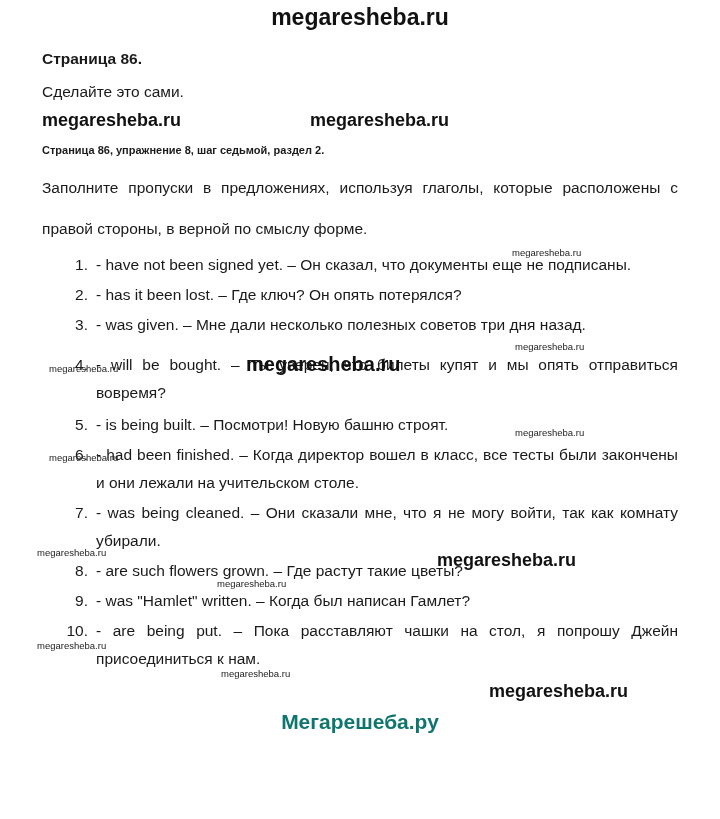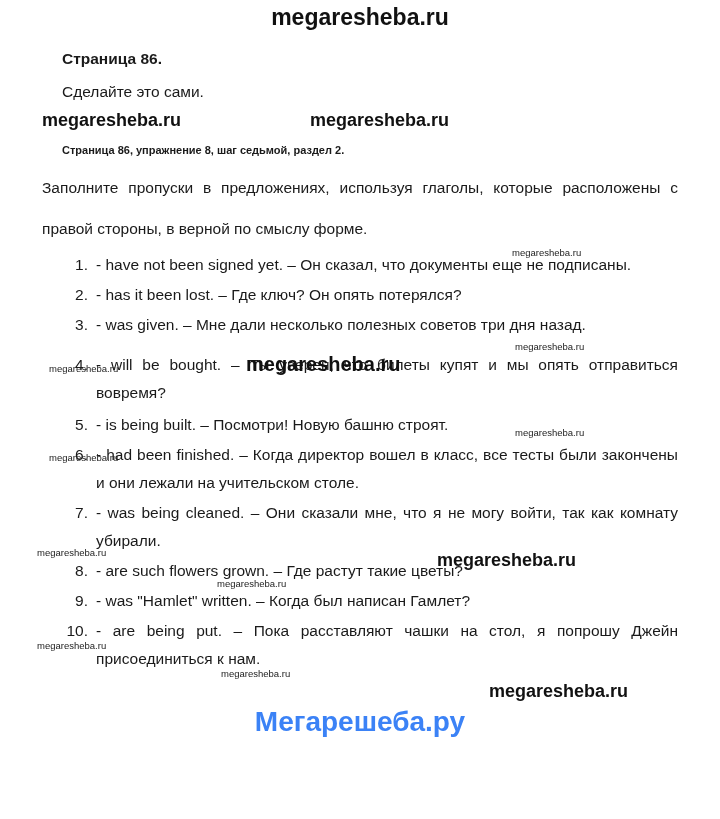--- a/index.html
+++ b/index.html
@@ -18,21 +18,21 @@
   }
   .site-header {
     margin-top: 3px;
     text-align: center;
     font-size: 23px;
     font-weight: 700;
     line-height: 28px;
     color: #111111;
   }
   .line {
-    margin-left: 62px;
+    margin-left: 42px;
     margin-right: 42px;
     font-size: 15.5px;
     line-height: 21px;
   }
   .heading { font-weight: 700; }
   .page-heading { margin-top: 17px; }
   .subtitle { margin-top: 12px; }
   .wm-spacer { height: 32px; }
   .exercise-title { margin-top: 6px; font-size: 11px; }
   .exercise9-title { margin-top: 6px; }
@@ -58,24 +58,24 @@
     text-align: right;
     padding-right: 8px;
   }
   .answer .txt {
     flex: 1;
     text-align: justify;
   }
   .site-footer {
     margin-top: 34px;
     text-align: center;
-    font-size: 28px;
+    font-size: 21px;
     font-weight: 700;
     line-height: 30px;
-    color: #3b82f6;
+    color: #0f766e;
   }
   .wm-layer {
     position: absolute;
     left: 0; top: 0;
     width: 720px; height: 819px;
     pointer-events: none;
   }
   .wm {
     position: absolute;
     white-space: nowrap;

